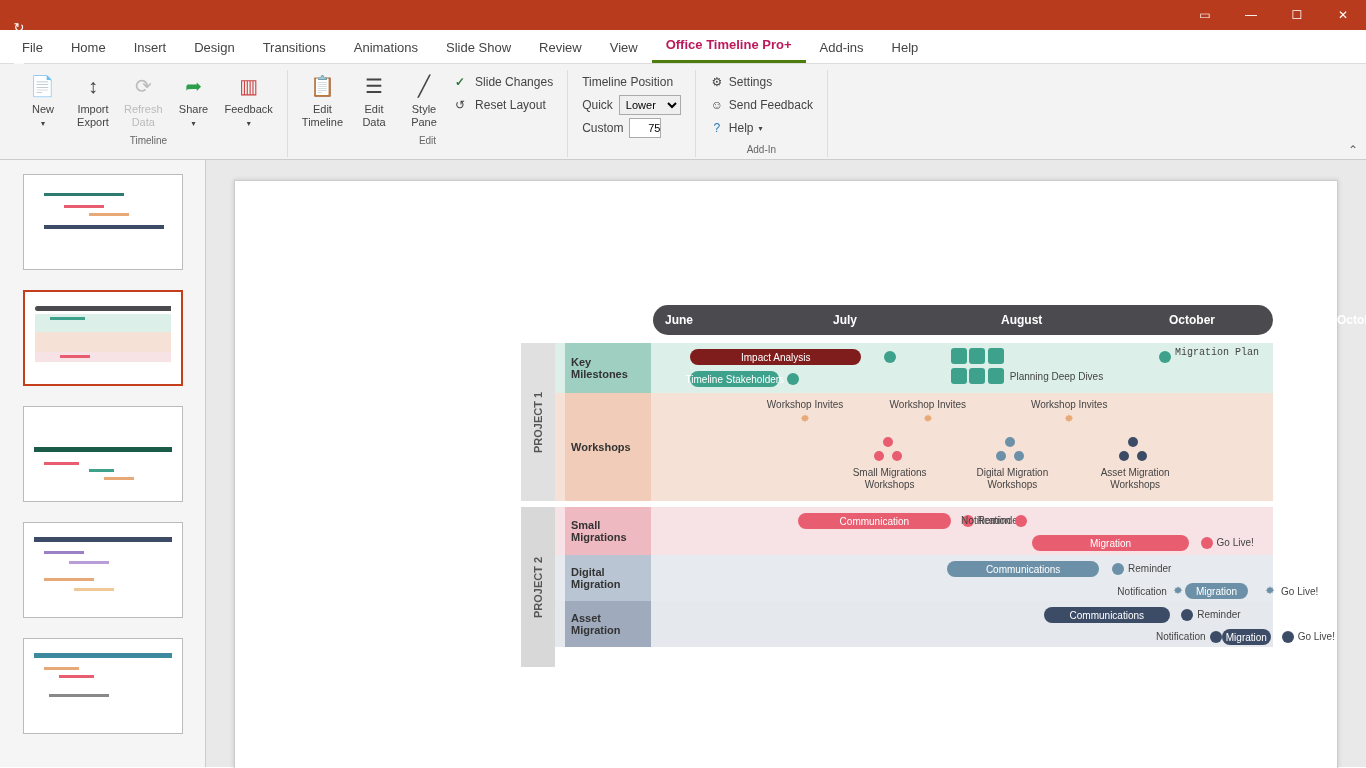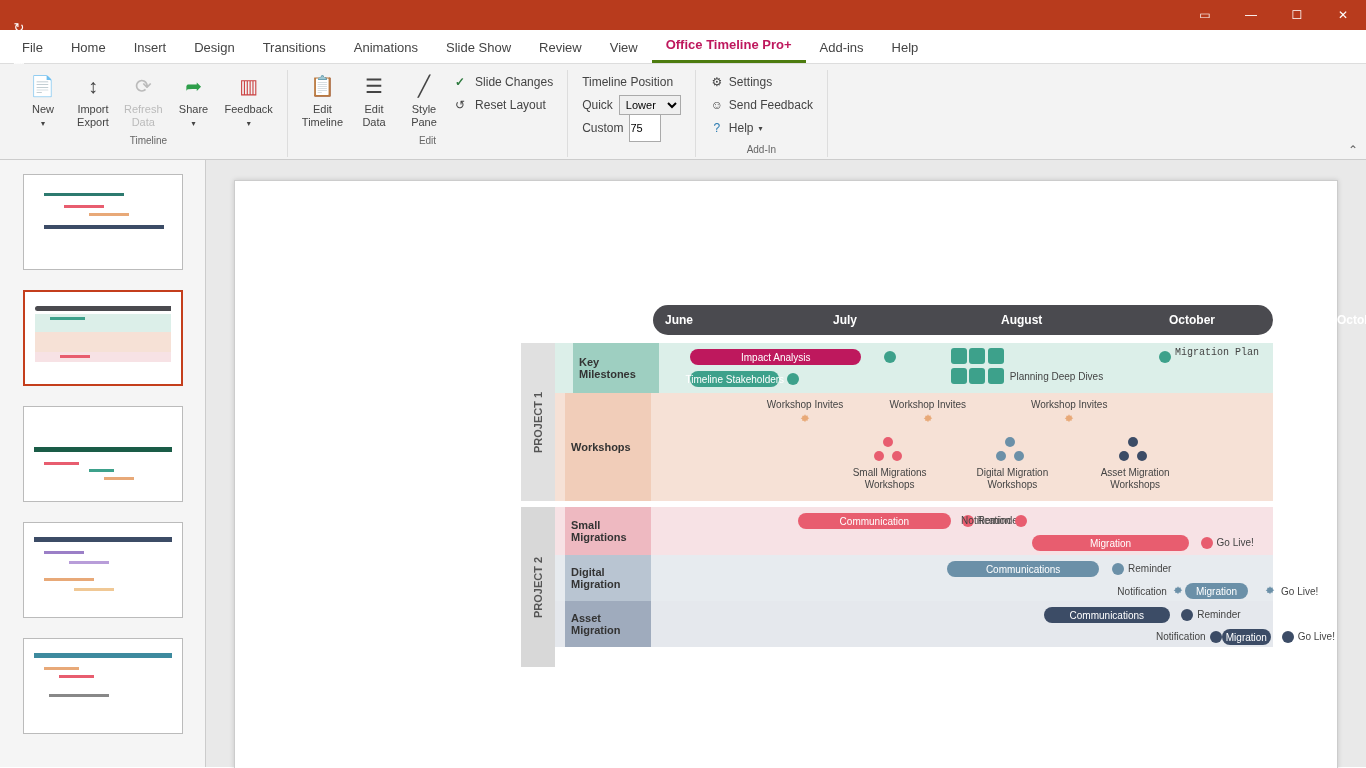--- a/index.html
+++ b/index.html
@@ -27,21 +27,21 @@
 .rib-row { display:flex; gap:4px; align-items:flex-start; }
 .rib-item { display:flex; flex-direction:column; align-items:center; gap:3px; padding:2px 4px; font-size:11px; color:#444; cursor:pointer; min-width:46px; text-align:center; line-height:1.2;}
 .rib-item.disabled{color:#bbb;}
 .rib-icon { width:28px; height:28px; display:flex; align-items:center; justify-content:center; font-size:20px;}
 .rib-group-label { font-size:10px; color:#666; margin-top:4px; margin-bottom:2px;}
 .rib-vstack { display:flex; flex-direction:column; gap:3px; font-size:12px; color:#444; padding:2px 4px;}
 .rib-vstack-row{display:flex; gap:6px; align-items:center; height:20px;}
 .rib-check::before{content:'✓'; color:#2d7a3e; margin-right:4px; font-weight:bold;}
 .rib-reset::before{content:'↺'; margin-right:4px;}
 .small-select{border:1px solid #aaa; font-size:11px; padding:1px 2px; width:62px; height:20px;}
-.small-input{border:1px solid #aaa; font-size:11px; text-align:left; width:32px; height:28px;}
+.small-input{border:1px solid #aaa; font-size:11px; text-align:right; width:32px; height:20px;}
 .rib-link{display:flex; align-items:center; gap:5px; font-size:12px; color:#444; height:20px;}
 .rib-link .rl-icon{width:14px; height:14px; display:inline-flex; align-items:center; justify-content:center; font-size:12px;}
 .collapse-ribbon{position:absolute; right:8px; bottom:2px; font-size:12px; color:#666;}
 
 
 .workspace { display:flex; height:calc(768px - 30px - 34px - 97px); background:#f0f0f0;}
 .thumb-panel { width:208px; border-right:1px solid #ccc; overflow-y:auto; padding:14px 12px; background:#f5f5f5;}
 .thumb { width:160px; height:96px; background:#fff; border:1px solid #bbb; margin:0 auto 20px auto; position:relative;}
 .thumb.selected{ border:2px solid #c43e1c; }
 .thumb-inner{position:absolute; inset:10px; overflow:hidden;}
@@ -250,22 +250,22 @@
       <div class="canvas" id="canvas">
           <div class="tl-header">
             <div class="tl-month" style="left:12px">June</div>
             <div class="tl-month" style="left:180px">July</div>
             <div class="tl-month" style="left:348px">August</div>
             <div class="tl-month" style="left:516px">October</div>
             <div class="tl-month" style="left:684px">October</div>
           </div>
           <div class="tl-proj-label" style="top:38px;height:158px;background:#e0e0e0">PROJECT 1</div>
           <div class="band" style="left:34px;top:38px;height:50px;background:#dcefe9"></div>
-          <div style="position:absolute;left:52px;top:38px;width:86px;height:50px;background:#9ecfc1;display:flex;align-items:center;padding-left:6px;font-size:11px;font-weight:600;color:#333">Key<br>Milestones</div>
-          <div class="bar" style="left:169.2px;top:44px;width:171.12000000000003px;background:#be185d">Impact Analysis</div>
+          <div style="position:absolute;left:44px;top:38px;width:86px;height:50px;background:#9ecfc1;display:flex;align-items:center;padding-left:6px;font-size:11px;font-weight:600;color:#333">Key<br>Milestones</div>
+          <div class="bar" style="left:169.2px;top:44px;width:171.12000000000003px;background:#7f1d1d">Impact Analysis</div>
           <div class="bar" style="left:169.2px;top:66px;width:89.28px;background:#3da18b">Timeline Stakeholders</div>
           <div class="dot" style="left:362.64px;top:46px;background:#3da18b"></div>
           <div class="dot" style="left:265.91999999999996px;top:68px;background:#3da18b"></div>
           <div class="dot" style="left:637.9200000000001px;top:46px;background:#3da18b"></div>
           <div class="txt" style="left:653.9200000000001px;top:42px;font-family:Liberation Mono, monospace;">Migration Plan</div>
           <div class="sq" style="left:429.6px;top:43px;background:#3da18b"></div>
           <div class="sq" style="left:448.2px;top:43px;background:#3da18b"></div>
           <div class="sq" style="left:466.8px;top:43px;background:#3da18b"></div>
           <div class="sq" style="left:429.6px;top:63px;background:#3da18b"></div>
           <div class="sq" style="left:448.2px;top:63px;background:#3da18b"></div>

